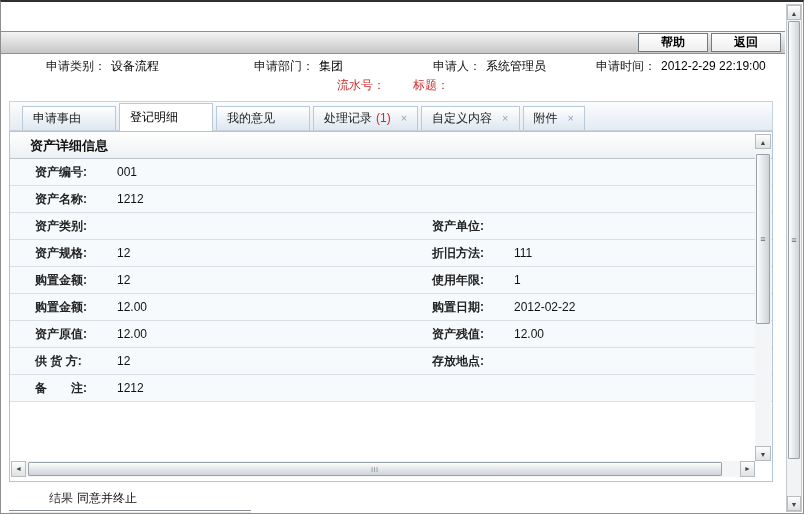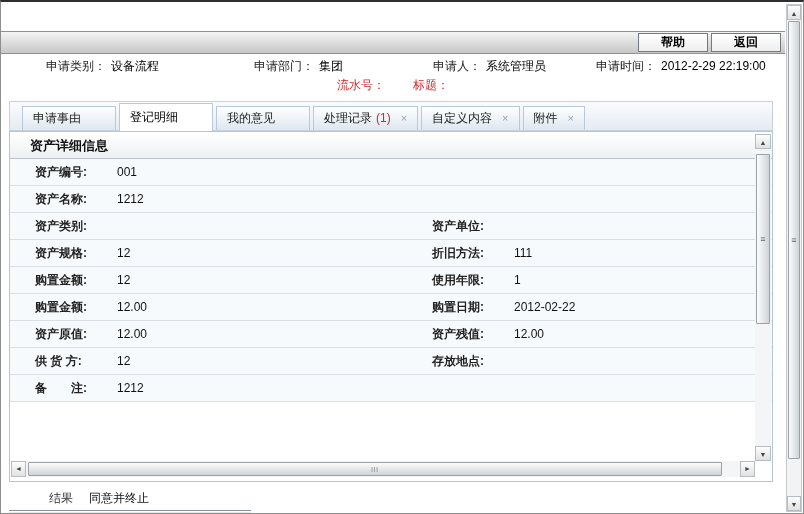--- a/index.html
+++ b/index.html
@@ -99,21 +99,21 @@
   .outer-vscroll {
     position:absolute; top:2px; right:1px; bottom:1px; width:16px;
     background:#f2f3f5; border:1px solid #c5c9cd;
   }
   .outer-vscroll .up { top:0; }
   .outer-vscroll .dn { bottom:0; }
   .outer-vscroll .thumb { left:1px; right:1px; top:16px; height:438px; font-size:9px; }
   
   .footer-result {
     position:absolute; top:488px; left:48px; height:17px; font-size:12px; color:#333;
-    display:flex; gap:16px; align-items:center;
+    display:flex; gap:4px; align-items:center;
   }
   .footer-result .rv { color:#111; }
   .bottom-line {
     position:absolute; top:508px; left:8px; width:242px; height:3px;
     border-top:1px solid #8a9096; border-bottom:1px solid #e6e8ea;
   }
 </style>
 </head>
 <body>
 

